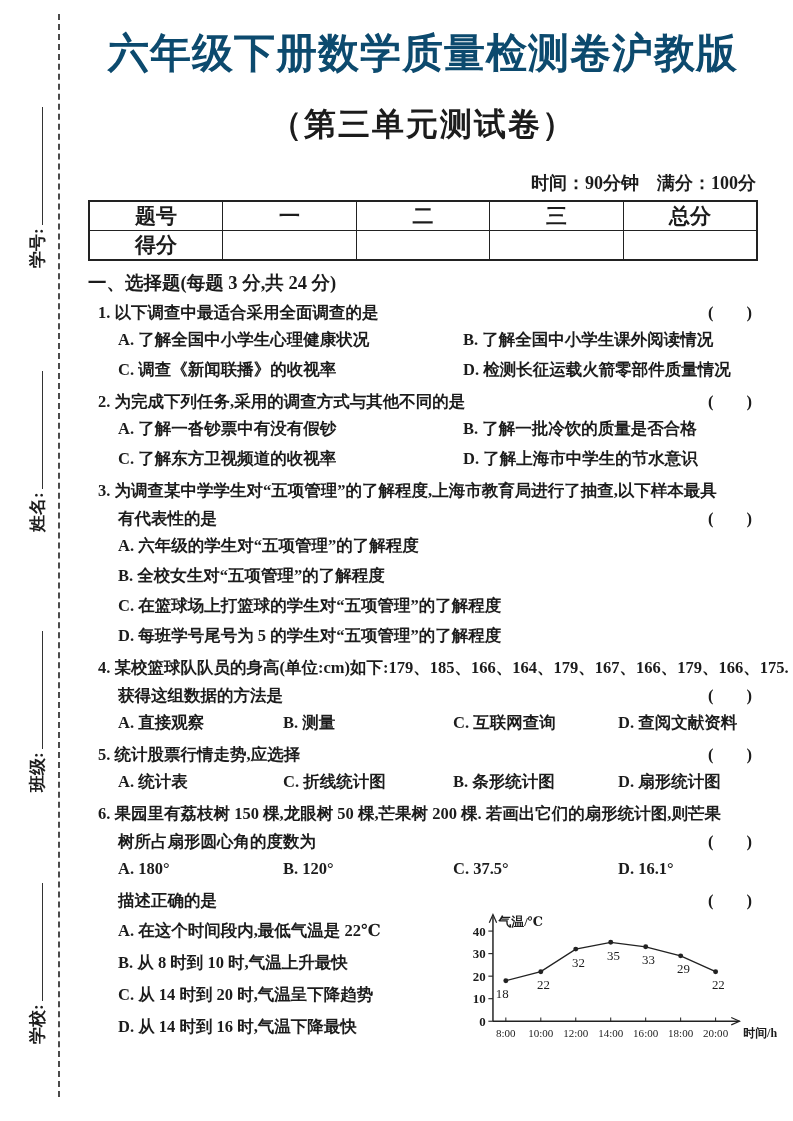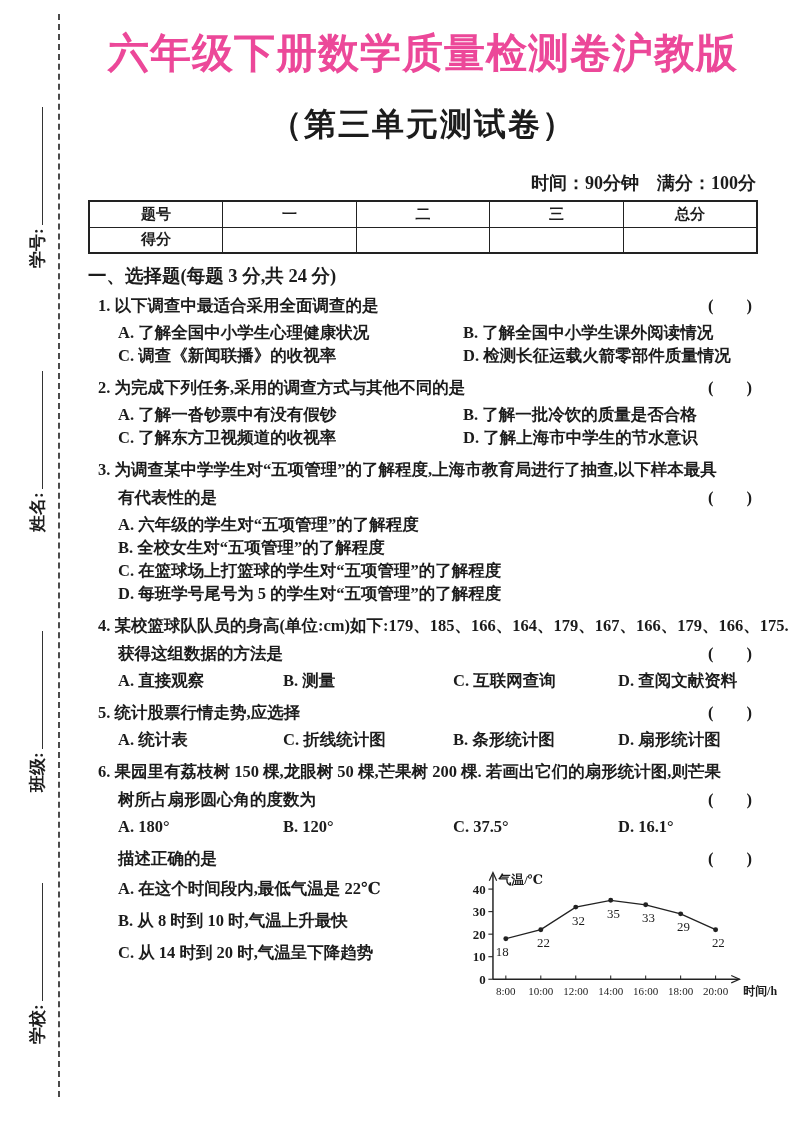--- a/index.html
+++ b/index.html
@@ -11,36 +11,36 @@
   }
   
   .cut-line { position:absolute; left:58px; top:14px; bottom:24px; width:0;
     border-left:2px dashed #4a4a4a; }
   .side-field { position:absolute; left:26px; transform-origin:0 0;
     transform:rotate(-90deg); white-space:nowrap; font-size:17px; font-weight:600; }
   .side-line { display:inline-block; width:118px; height:5px;
     border-bottom:1.6px solid #333; margin-left:3px; }
   
   .content { position:absolute; left:88px; top:26px; width:670px; }
-  .title { text-align:center; font-size:41px; font-weight:900; letter-spacing:1px; color:#ec4899; }
+  .title { text-align:center; font-size:41px; font-weight:900; letter-spacing:1px; color:#0c4a6e; }
   .subtitle { text-align:center; font-size:32px; font-weight:700; margin-top:22px; letter-spacing:2px; }
   .info { text-align:right; font-size:18px; font-weight:600; margin-top:24px; padding-right:2px; }
   table.score { width:100%; border-collapse:collapse; margin-top:5px;
     border:2.2px solid #222; }
   table.score td { border:1.4px solid #222; height:26px; text-align:center;
-    font-size:15px; font-weight:700; width:20%; }
+    font-size:21px; font-weight:700; width:20%; }
   .sec-heading { font-size:18.5px; font-weight:800; margin-top:9px; margin-bottom:4px; }
   .question { margin-bottom:5px; }
   .stem-line { display:flex; align-items:baseline; font-size:16.5px; font-weight:600;
     line-height:28px; padding-left:10px; }
   .stem-line .txt { white-space:pre; }
   .stem-line.cont { padding-left:30px; }
   .bracket { margin-left:auto; white-space:pre; padding-right:6px; font-weight:600; }
   .options { margin-left:30px; margin-top:1px; margin-bottom:7px; display:grid;
-    font-size:16.5px; font-weight:600; line-height:23px; }
+    row-gap:7px; font-size:16.5px; font-weight:600; line-height:23px; }
   .options span { white-space:pre; }
   .cols-2 { grid-template-columns:345px auto; }
   .cols-4 { grid-template-columns:165px 170px 165px auto; }
   .cols-1 { grid-template-columns:auto; }
   .q7-row { display:flex; align-items:flex-start; }
   .q7-row .options { width:336px; flex:none; row-gap:9px; margin-top:4px; }
   .chart-box { width:330px; flex:none; margin-top:-6px; }
   .chart-box svg { display:block; }
   .chart-box text { font-family:"Liberation Serif","DejaVu Serif",serif; fill:#1c1c1c; }
   .footer { position:absolute; left:0; top:1130px; width:100%; text-align:center;
@@ -183,20 +183,21 @@
     <div class="question">
       <div class="stem-line cont">
         <span class="txt">描述正确的是</span>
         <span class="bracket">(　　)</span>
       </div>
       <div class="q7-row">
         <div class="options cols-1">
           <span>A. 在这个时间段内,最低气温是 22℃</span>
           <span>B. 从 8 时到 10 时,气温上升最快</span>
           <span>C. 从 14 时到 20 时,气温呈下降趋势</span>
+          <span>D. 从 14 时到 16 时,气温下降最快</span>
         </div>
         <div class="chart-box">
           <svg id="chart-svg" width="330" height="138" viewBox="0 0 358 150">
               <line x1="42" y1="122" x2="42" y2="8" stroke="#222" stroke-width="1.6"></line>
               <polyline points="38,15 42,6 46,15" fill="none" stroke="#222" stroke-width="1.3"></polyline>
               <line x1="42" y1="122" x2="310" y2="122" stroke="#222" stroke-width="1.6"></line>
               <polyline points="301,118 310,122 301,126" fill="none" stroke="#222" stroke-width="1.3"></polyline>
               <line x1="37" y1="122" x2="42" y2="122" stroke="#222" stroke-width="1.2"></line>
               <text x="34" y="127" text-anchor="end" font-size="14" font-weight="bold">0</text>
               <line x1="37" y1="97.5" x2="42" y2="97.5" stroke="#222" stroke-width="1.2"></line>

